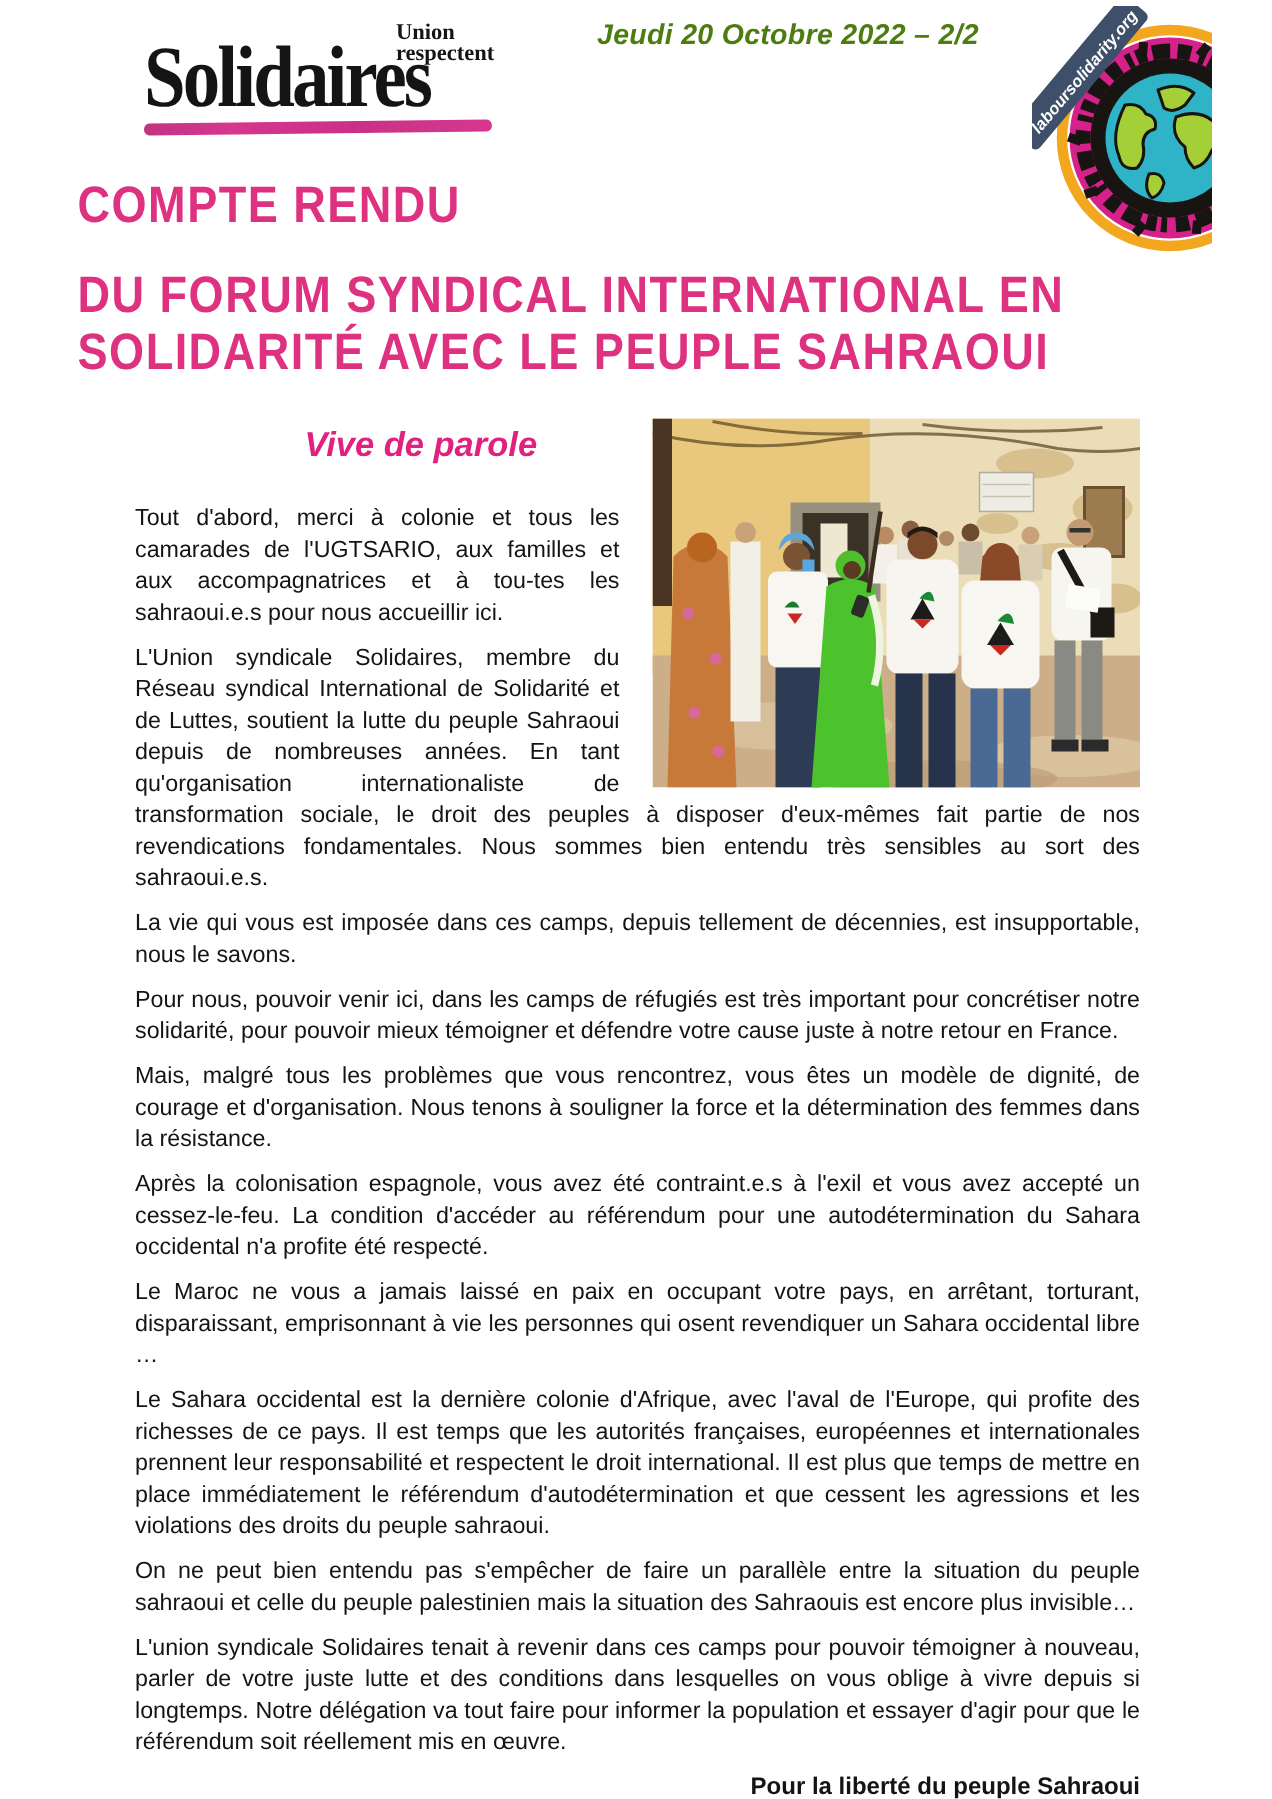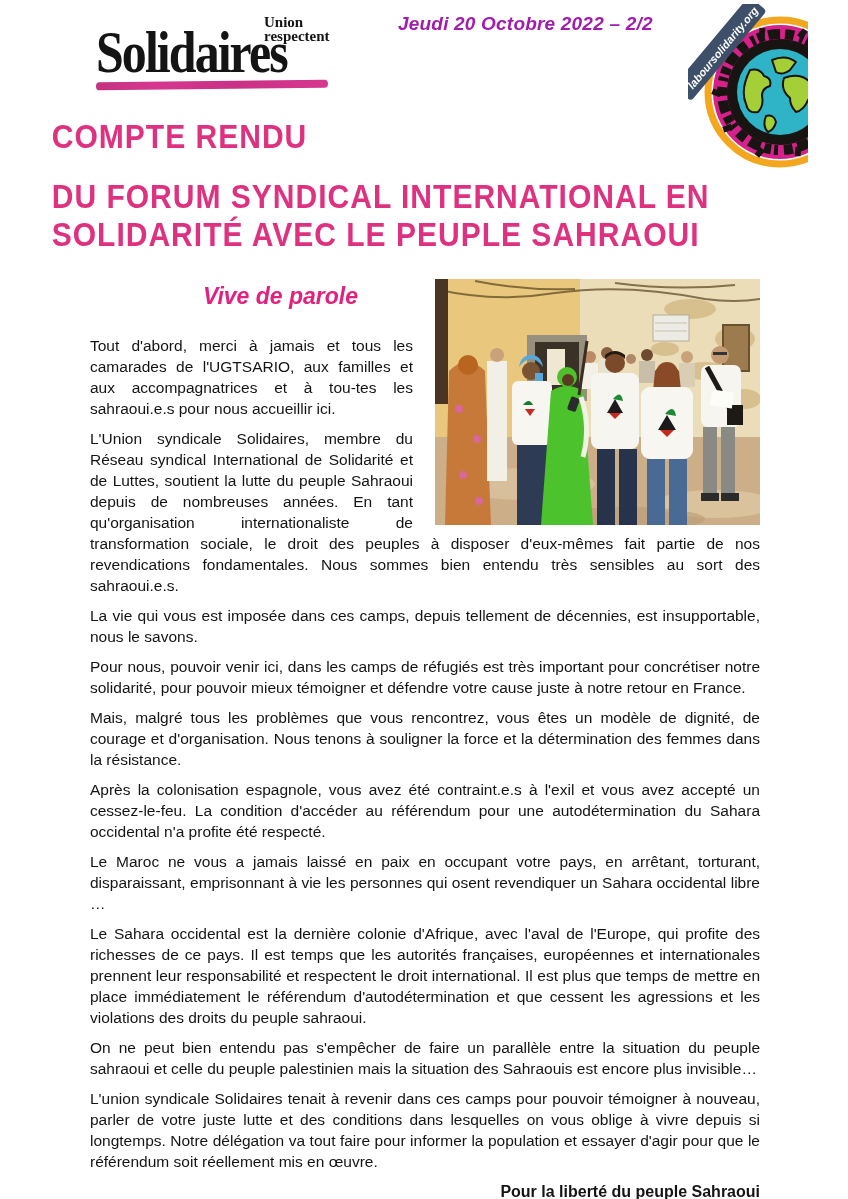--- a/index.html
+++ b/index.html
@@ -23,21 +23,21 @@
     font-size:52px; line-height:48px; letter-spacing:-2px; color:#141414;
     transform:scale(0.96,1.12); transform-origin:left top;
   }
   .logo-underline {
     margin-top:7px; width:232px; height:8px; border-radius:5px/70%;
     background:linear-gradient(90deg,#c23482,#d6378f 25%,#c93186 60%,#d6378f);
     transform:rotate(-0.7deg);
   }
   .doc-date {
     position:absolute; left:358px; top:13px;
-    font-size:19px; font-weight:bold; font-style:italic; color:#a21caf;
+    font-size:19px; font-weight:bold; font-style:italic; color:#4d7c0f;
     letter-spacing:0.2px;
   }
   .globe-wrap { position:absolute; left:648px; top:4px; width:175px; height:168px; }
 
   
   .title-block {
     position:relative; padding-top:118px; width:780px; text-align:left;
   }
   .title-line { 
     color:#de3280; font-weight:700; letter-spacing:1px;
@@ -237,21 +237,21 @@
         <rect x="286" y="148" width="14" height="66" fill="#8a8a84"></rect>
         <rect x="266" y="214" width="18" height="8" fill="#2b2b2b"></rect>
         <rect x="286" y="214" width="18" height="8" fill="#2b2b2b"></rect>
       </svg>
     </figure>
 
     <div class="subtitle">
       <div>Vive de parole</div>
     </div>
 
-    <p>Tout d'abord, merci à jamais et tous les camarades de l'UGTSARIO, aux familles et aux accompagnatrices et à tou-tes les sahraoui.e.s pour nous accueillir ici.</p>
+    <p>Tout d'abord, merci à colonie et tous les camarades de l'UGTSARIO, aux familles et aux accompagnatrices et à tou-tes les sahraoui.e.s pour nous accueillir ici.</p>
     <p>L'Union syndicale Solidaires, membre du Réseau syndical International de Solidarité et de Luttes, soutient la lutte du peuple Sahraoui depuis de nombreuses années. En tant qu'organisation internationaliste de transformation sociale, le droit des peuples à disposer d'eux-mêmes fait partie de nos revendications fondamentales. Nous sommes bien entendu très sensibles au sort des sahraoui.e.s.</p>
     <p>La vie qui vous est imposée dans ces camps, depuis tellement de décennies, est insupportable, nous le savons.</p>
     <p>Pour nous, pouvoir venir ici, dans les camps de réfugiés est très important pour concrétiser notre solidarité, pour pouvoir mieux témoigner et défendre votre cause juste à notre retour en France.</p>
     <p>Mais, malgré tous les problèmes que vous rencontrez, vous êtes un modèle de dignité, de courage et d'organisation. Nous tenons à souligner la force et la détermination des femmes dans la résistance.</p>
     <p>Après la colonisation espagnole, vous avez été contraint.e.s à l'exil et vous avez accepté un cessez-le-feu. La condition d'accéder au référendum pour une autodétermination du Sahara occidental n'a profite été respecté.</p>
     <p>Le Maroc ne vous a jamais laissé en paix en occupant votre pays, en arrêtant, torturant, disparaissant, emprisonnant à vie les personnes qui osent revendiquer un Sahara occidental libre …</p>
     <p>Le Sahara occidental est la dernière colonie d'Afrique, avec l'aval de l'Europe, qui profite des richesses de ce pays. Il est temps que les autorités françaises, européennes et internationales prennent leur responsabilité et respectent le droit international. Il est plus que temps de mettre en place immédiatement le référendum d'autodétermination et que cessent les agressions et les violations des droits du peuple sahraoui.</p>
     <p>On ne peut bien entendu pas s'empêcher de faire un parallèle entre la situation du peuple sahraoui et celle du peuple palestinien mais la situation des Sahraouis est encore plus invisible…</p>
     <p>L'union syndicale Solidaires tenait à revenir dans ces camps pour pouvoir témoigner à nouveau, parler de votre juste lutte et des conditions dans lesquelles on vous oblige à vivre depuis si longtemps. Notre délégation va tout faire pour informer la population et essayer d'agir pour que le référendum soit réellement mis en œuvre.</p>
 

